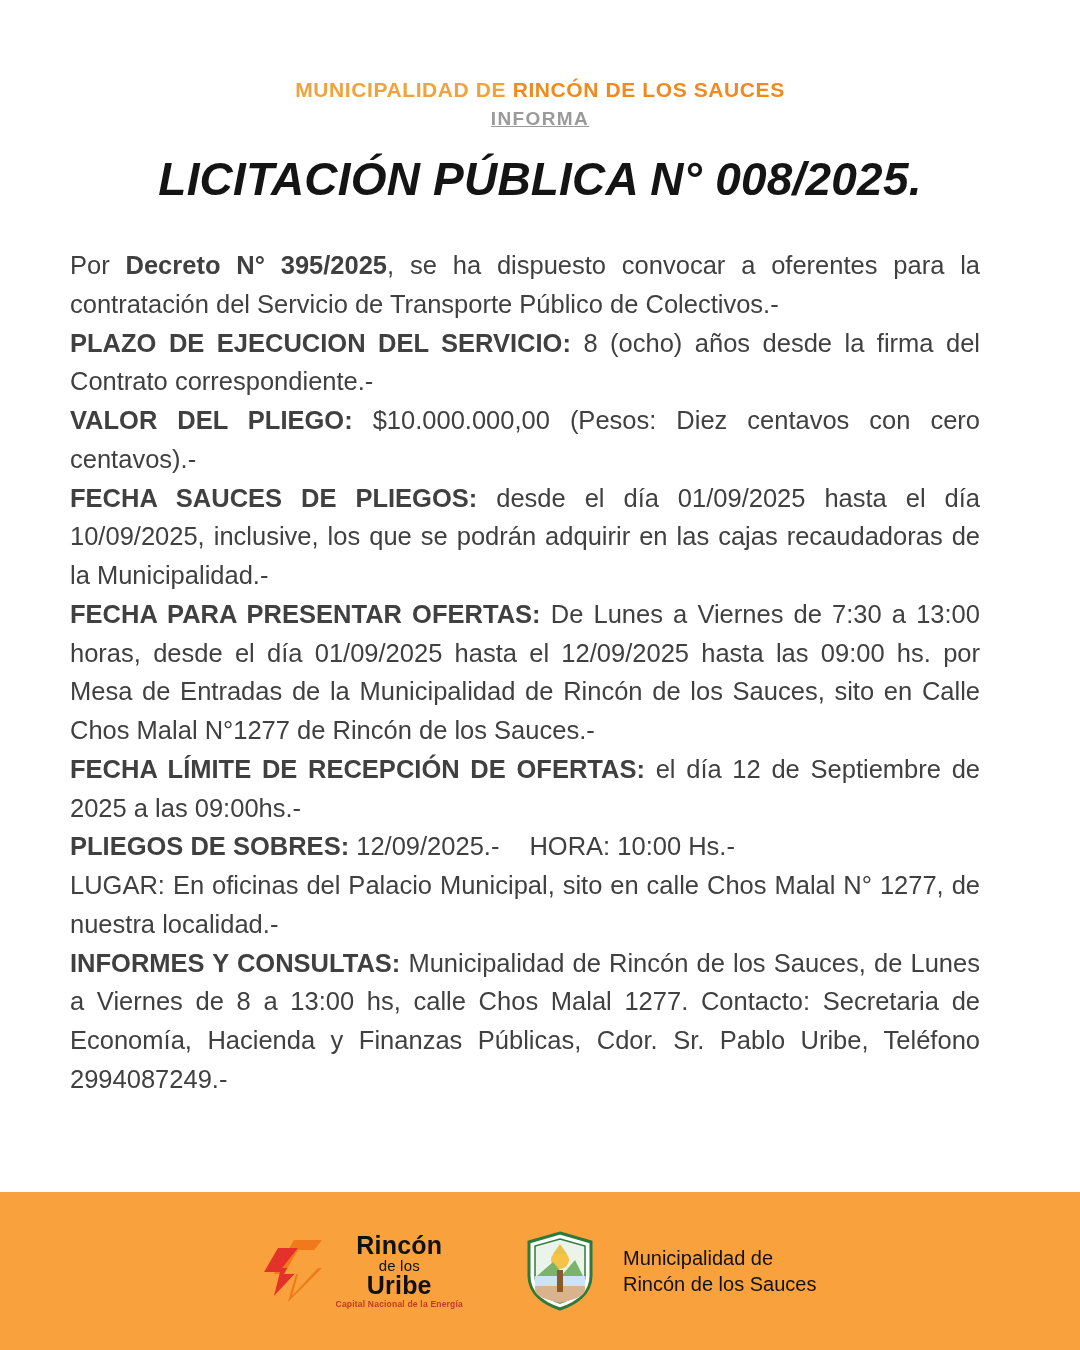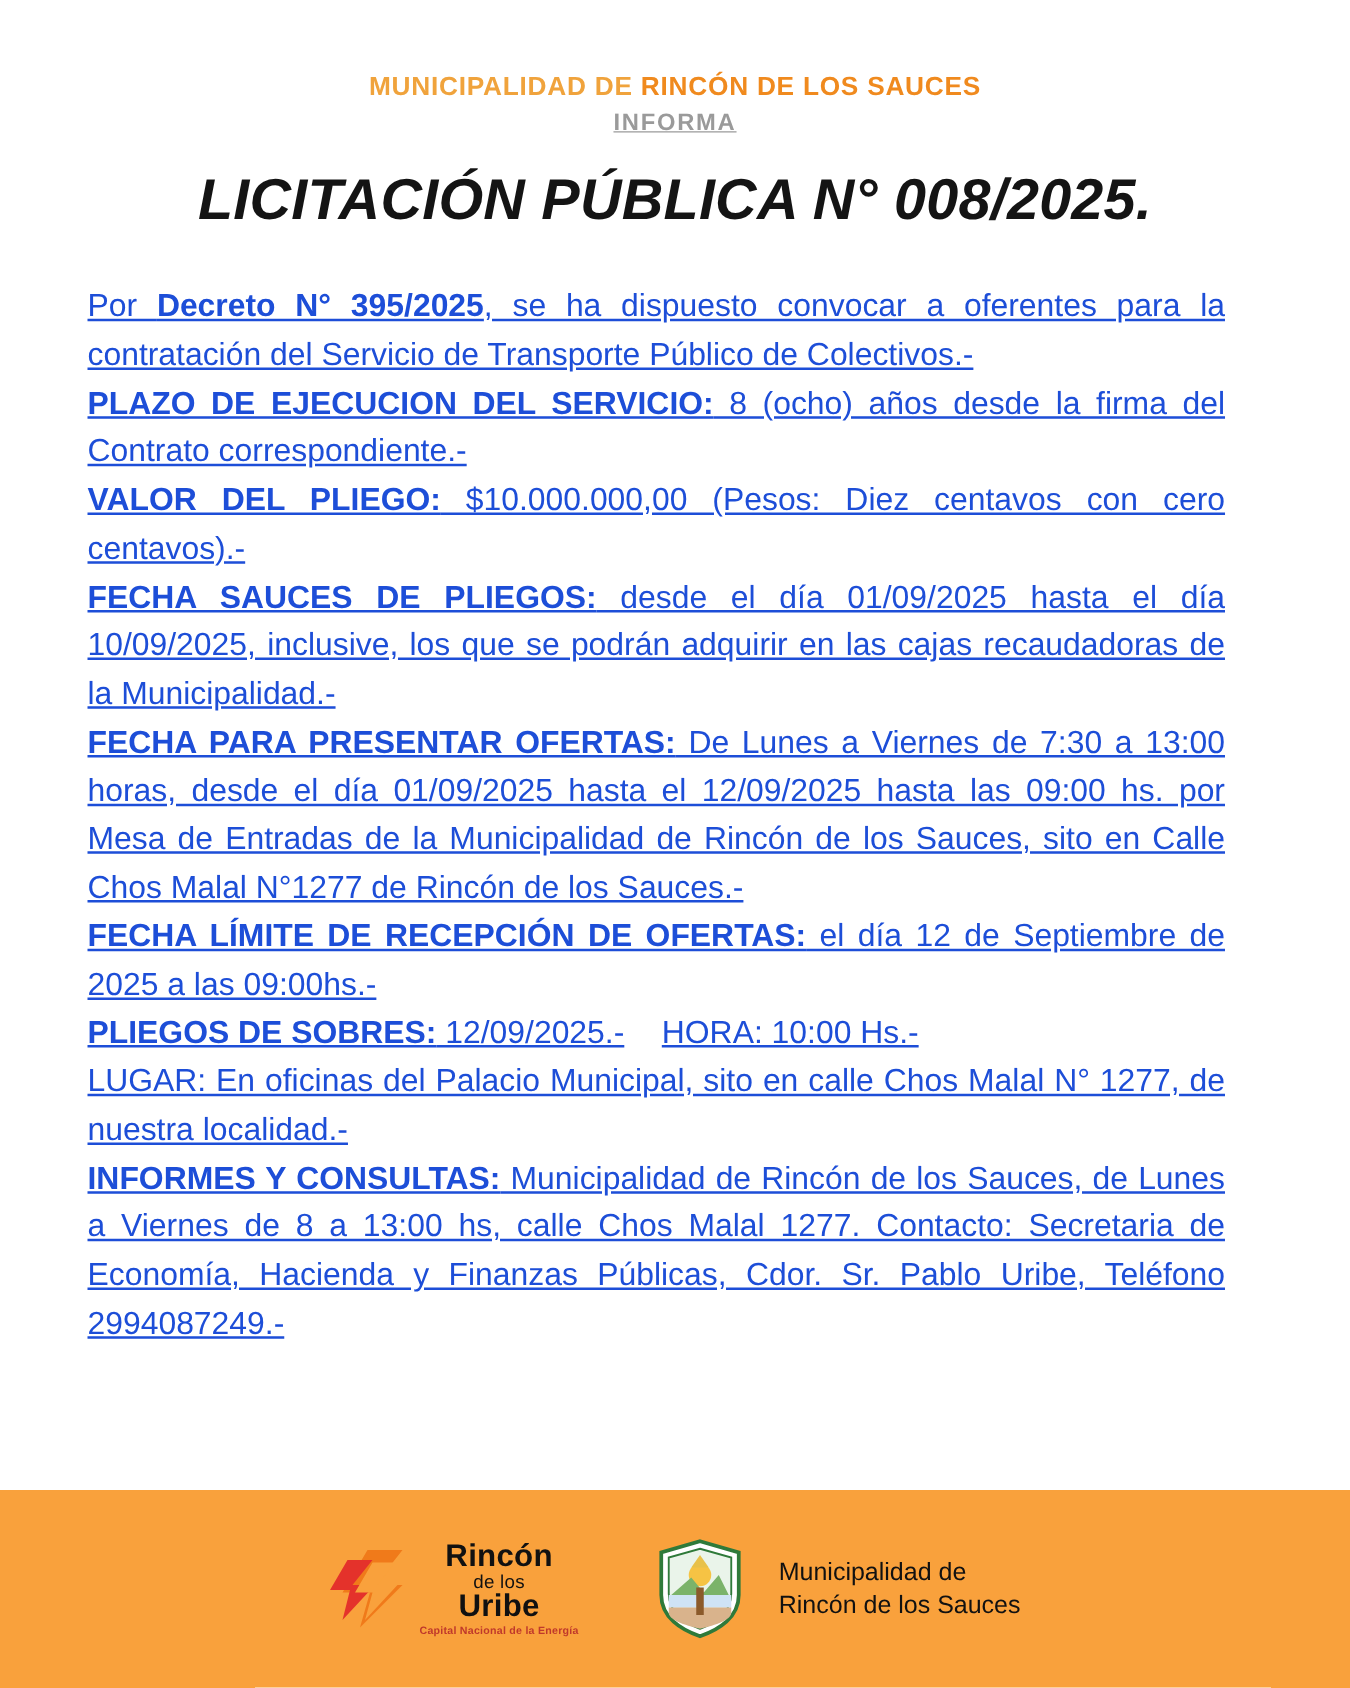--- a/index.html
+++ b/index.html
@@ -19,21 +19,21 @@
   .page {
     width: 1080px;
     height: 1350px;
     display: flex;
     flex-direction: column;
     position: relative;
   }
 
   
   .header {
-    padding-top: 58px;
+    padding-top: 78px;
     text-align: center;
   }
   .kicker {
     font-size: 21px;
     font-weight: bold;
     letter-spacing: 0.6px;
     color: #f5a02b;
   }
   .kicker .muni {
     color: #f0a33c;
@@ -57,22 +57,21 @@
     color: #141414;
     font-style: italic;
   }
 
   
   .content {
     margin: 40px 100px 0 70px;
     font-size: 25.5px;
     line-height: 1.52;
     text-align: justify;
-    color: #1d4ed8;
-    text-decoration: underline;
+    color: #404040;
   }
   .content p {
     margin: 0;
   }
   .content .blk {
     margin: 0;
   }
   b, strong {
     font-weight: bold;
   }

